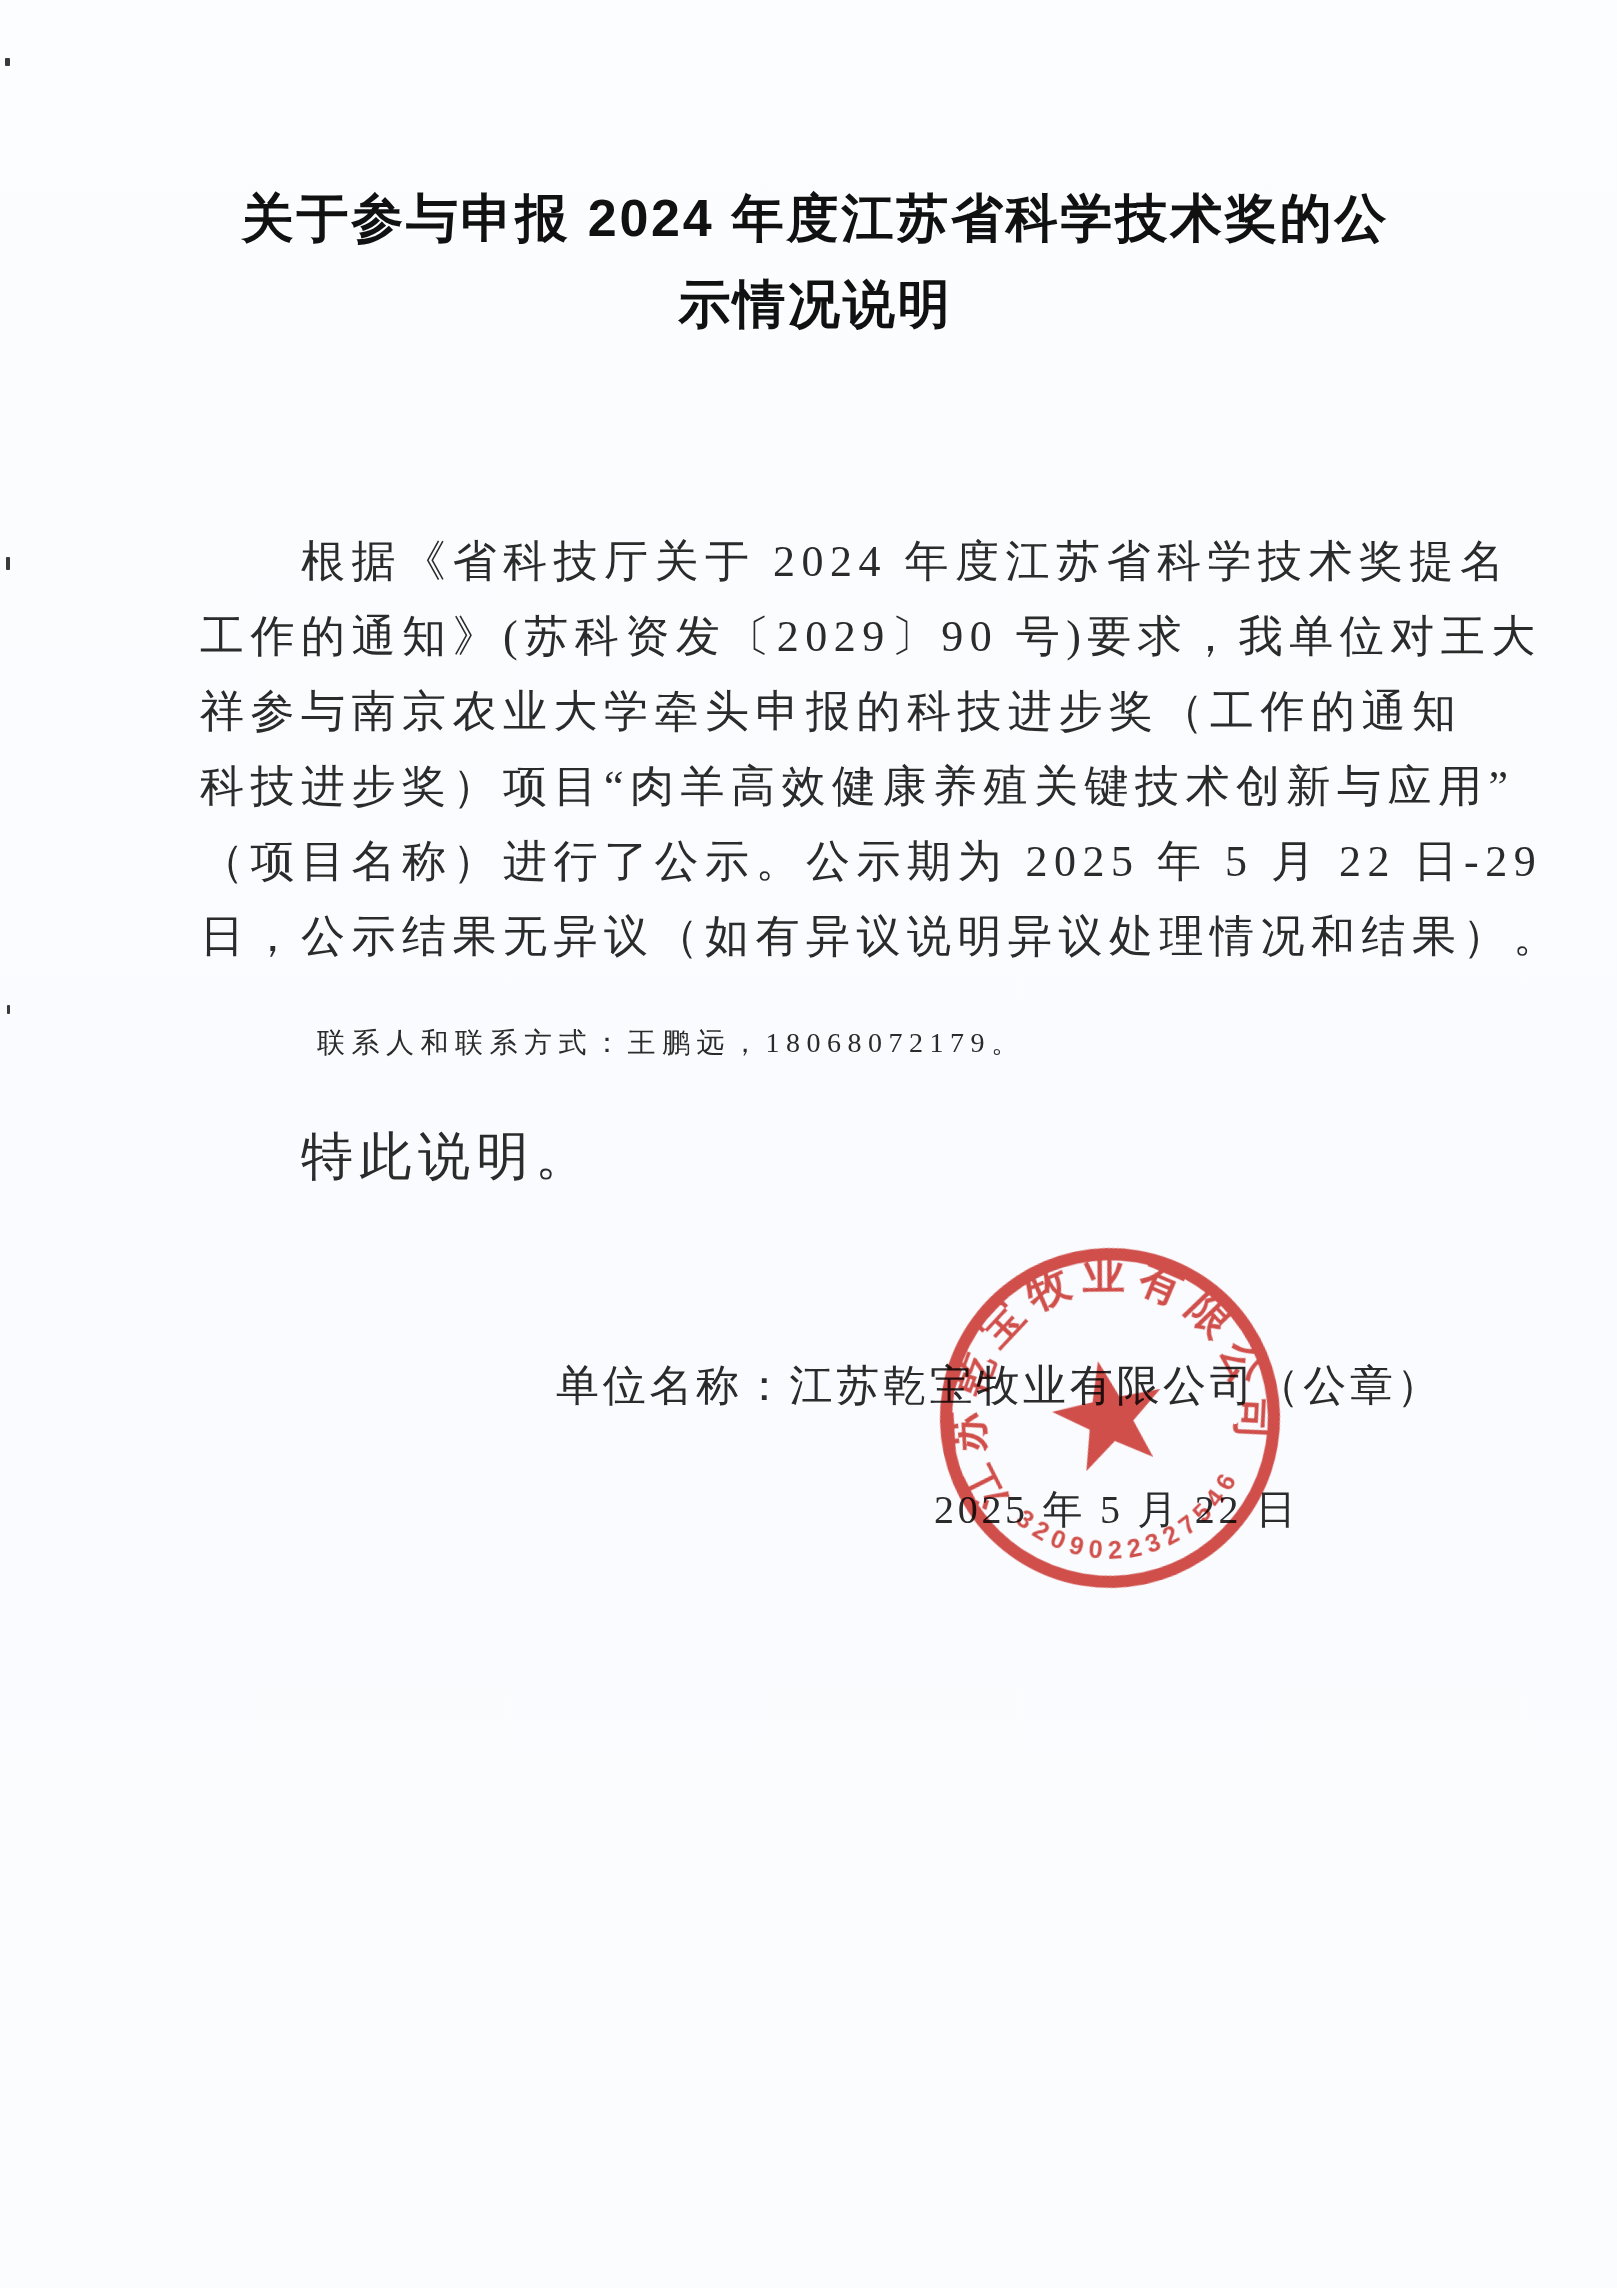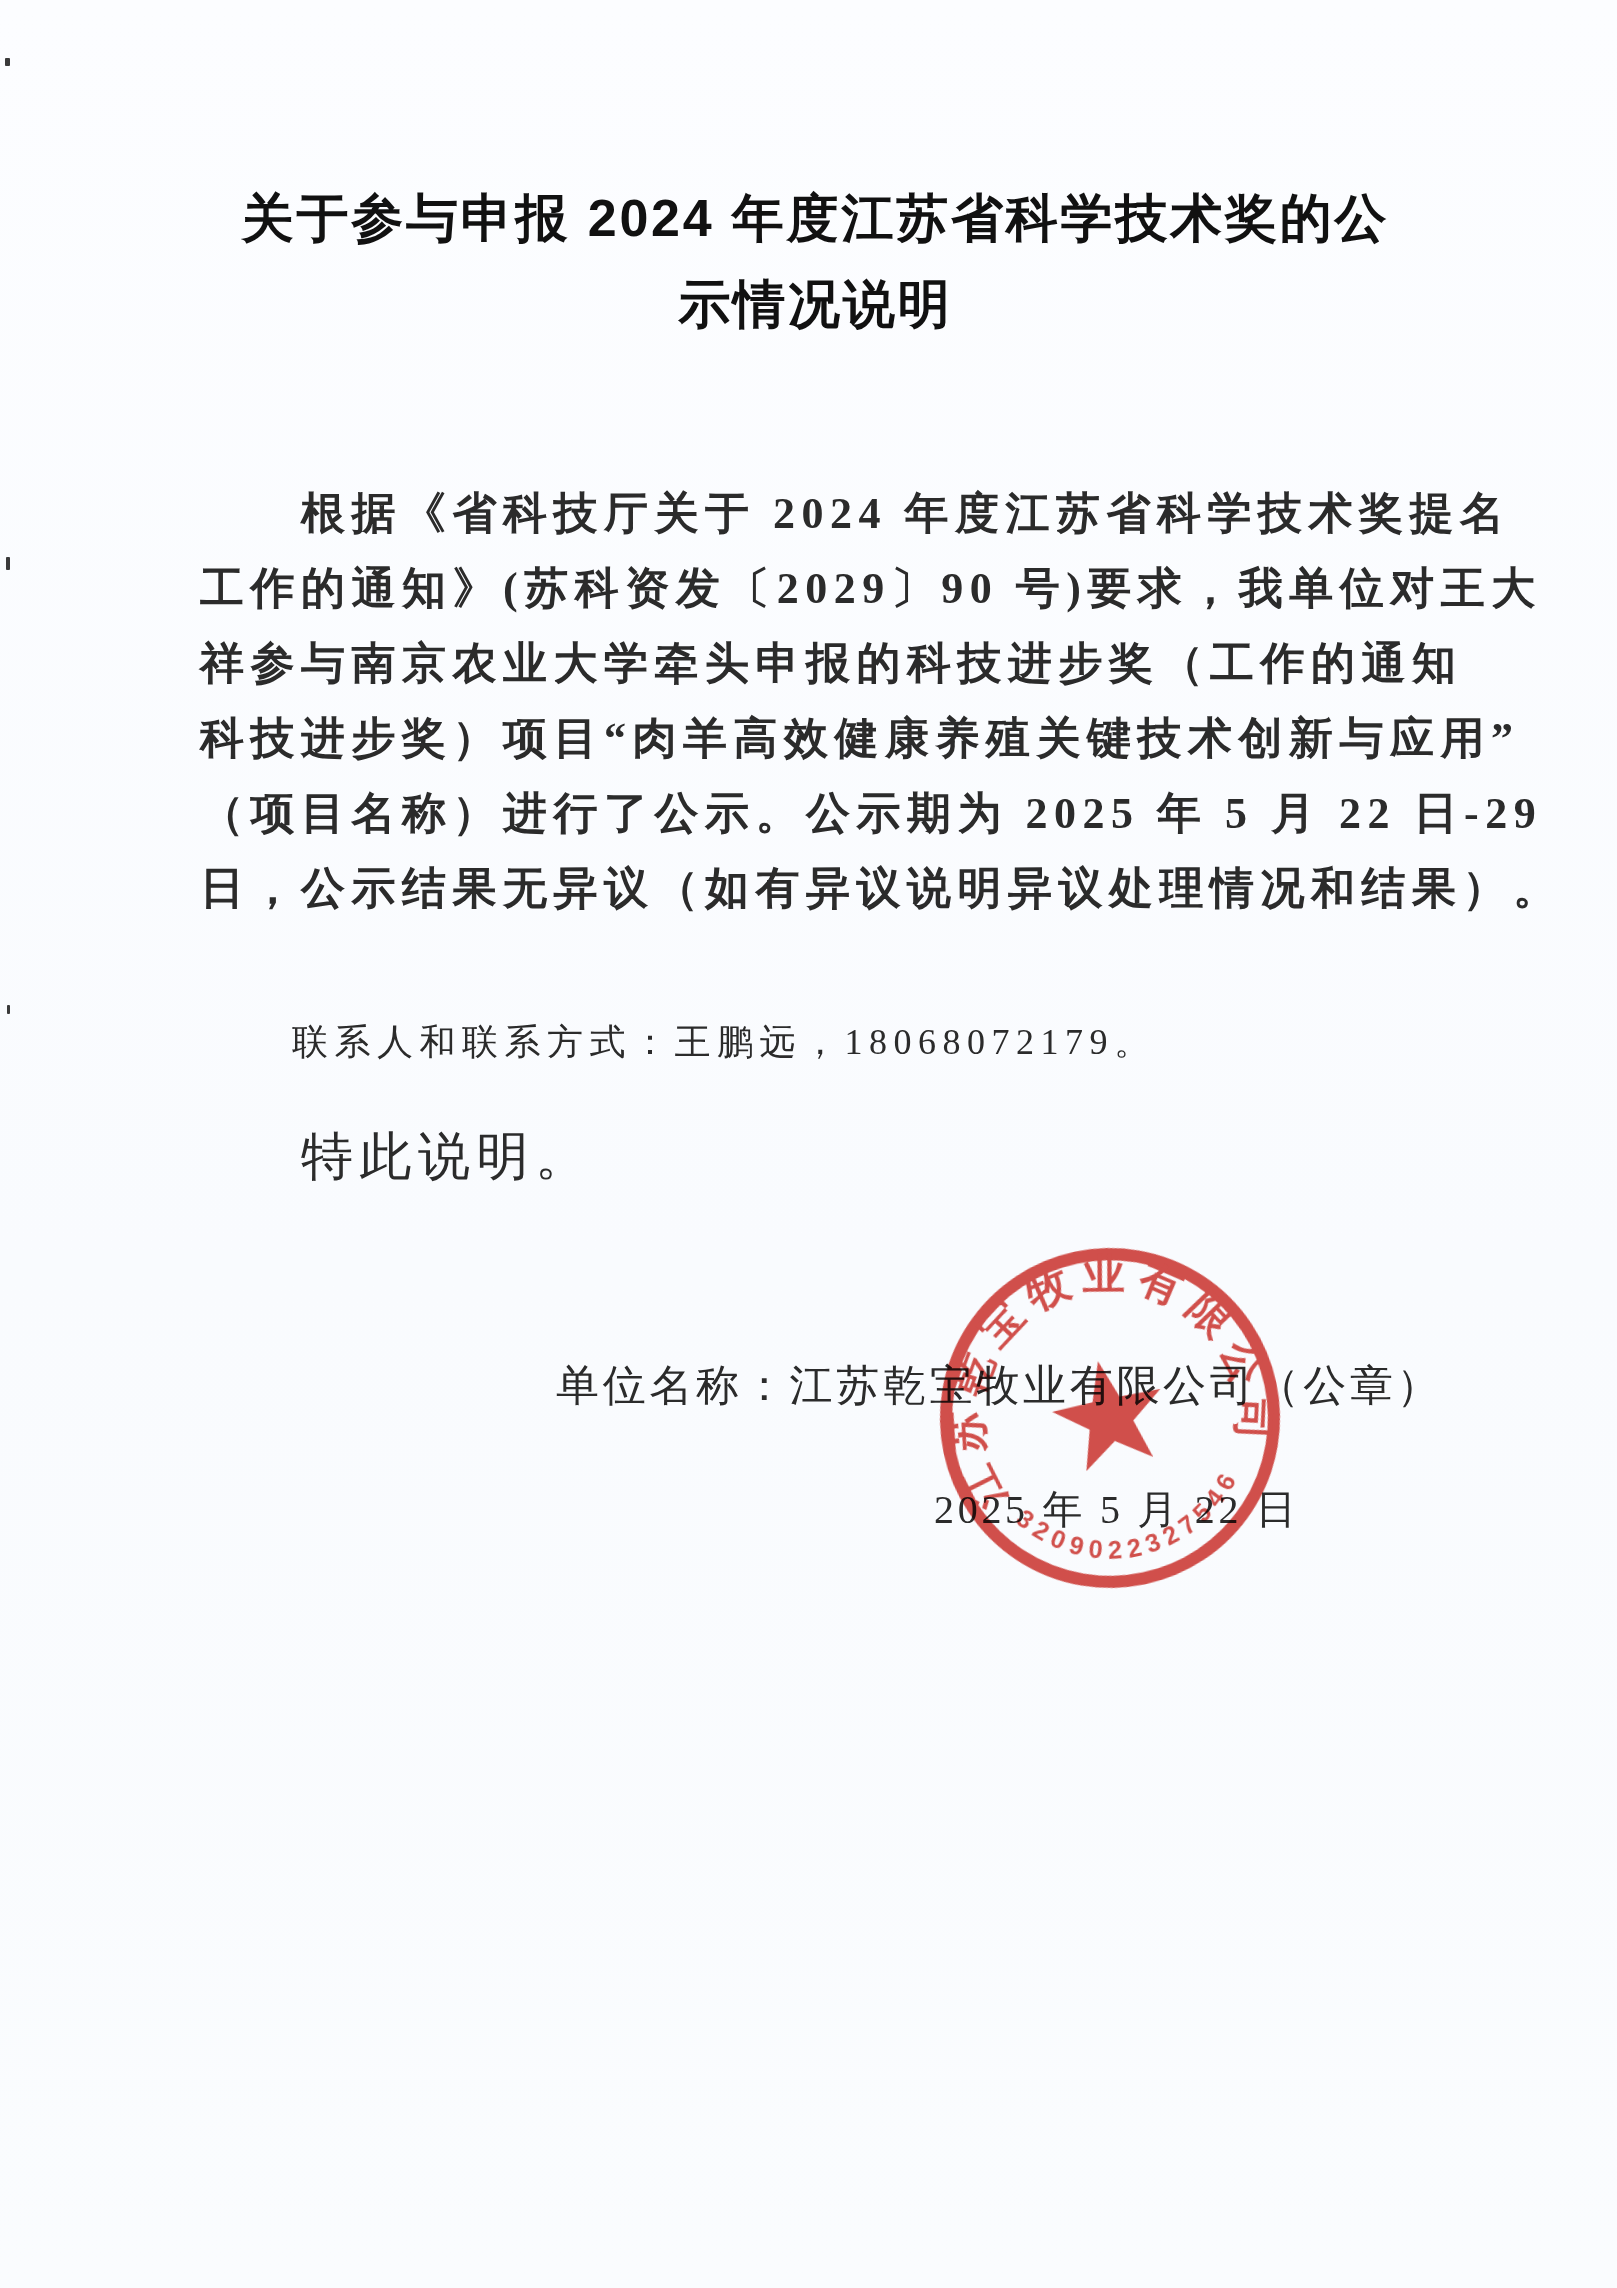--- a/index.html
+++ b/index.html
@@ -28,36 +28,35 @@
     font-family: "Liberation Sans", "DejaVu Sans", sans-serif;
     font-weight: 700;
     font-size: 52px;
     line-height: 86px;
     letter-spacing: 2.8px;
     color: #111;
   }
   .body-block {
     position: absolute;
     left: 200px;
-    top: 476px;
+    top: 524px;
     width: 1212px;
     font-size: 44px;
     line-height: 75px;
     letter-spacing: 6.5px;
     color: #2b2b2b;
-    font-weight: bold;
   }
   .body-line { height: 75px; white-space: nowrap; }
   .indent { padding-left: 101px; }
 
   .contact-line {
     position: absolute;
-    left: 191px; top: 1005px;
+    left: 216px; top: 1005px;
     padding-left: 101px;
-    font-size: 36px; line-height: 75px; letter-spacing: 6.5px;
+    font-size: 28px; line-height: 75px; letter-spacing: 6.5px;
     white-space: nowrap; color: #2b2b2b;
   }
   .closing-line {
     position: absolute;
     left: 200px; top: 1119px;
     padding-left: 101px;
     font-size: 52px; line-height: 75px; letter-spacing: 6.5px;
     white-space: nowrap; color: #2b2b2b;
   }
   .signature-line {

